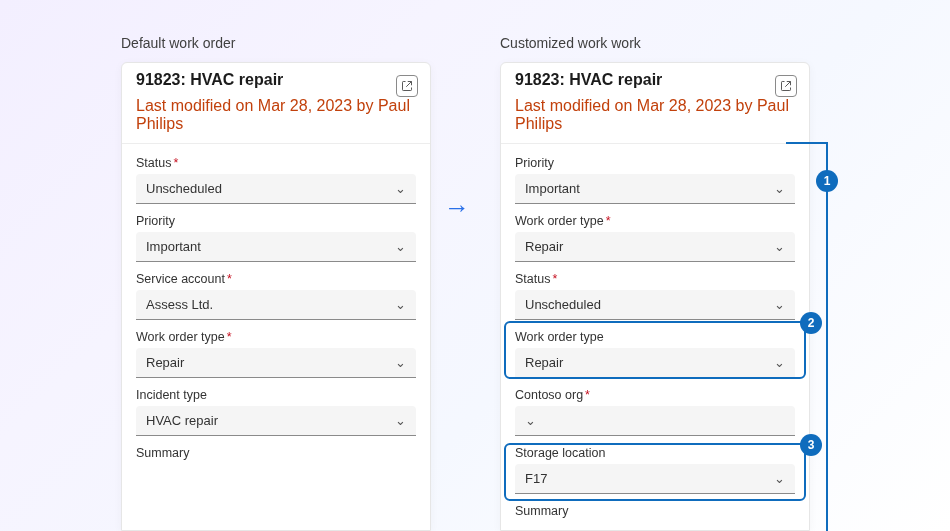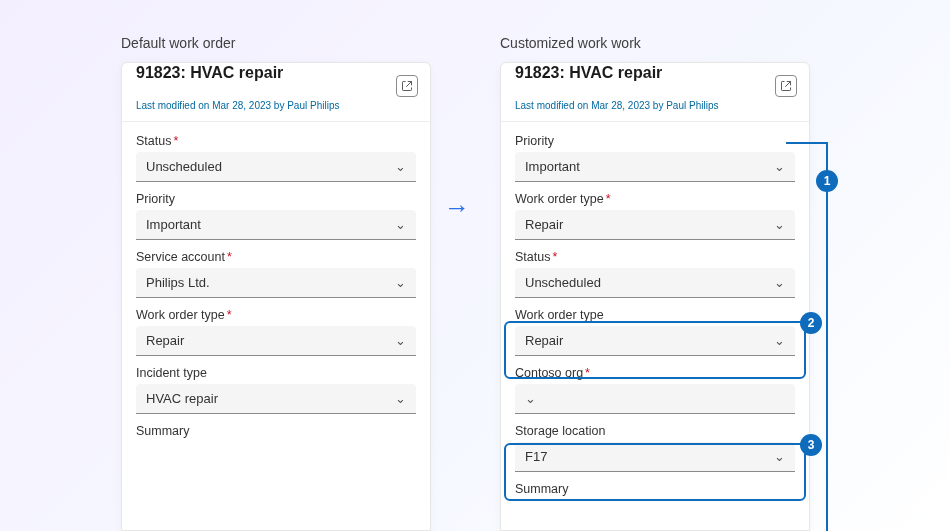--- a/index.html
+++ b/index.html
@@ -20,33 +20,33 @@
     color: #404040;
   }
   .card {
     position: absolute;
     background: #fff;
     border: 1px solid #e6e6e6;
     border-radius: 6px 6px 0 0;
     box-shadow: 0 2px 10px rgba(0,0,0,0.04);
   }
   .card-header {
-    padding: 1px 14px 10px;
+    padding: 8px 14px 10px;
     border-bottom: 1px solid #ededed;
     position: relative;
   }
   .card-title {
     font-size: 16px;
     font-weight: 600;
     color: #1b1b1b;
   }
   .card-sub {
-    font-size: 10px;
-    color: #0369a1;
-    margin-top: 18px;
+    font-size: 16px;
+    color: #c2410c;
+    margin-top: 8px;
   }
   .popout {
     position: absolute;
     top: 12px; right: 12px;
     width: 22px; height: 22px;
     border: 1px solid #8a8a8a;
     border-radius: 4px;
     display: flex; align-items: center; justify-content: center;
     color: #555;
     cursor: pointer;
@@ -143,21 +143,21 @@
       <div class="field">
         <div class="field-label">Priority</div>
         <div class="select">
             <span>Important</span>
             <span class="chev">⌄</span>
           </div>
       </div>
       <div class="field">
         <div class="field-label"><span>Service account</span><span class="req">*</span></div>
         <div class="select">
-            <span>Philips Ltd.</span>
+            <span>Assess Ltd.</span>
             <span class="chev">⌄</span>
           </div>
       </div>
       <div class="field">
         <div class="field-label"><span>Work order type</span><span class="req">*</span></div>
         <div class="select">
             <span>Repair</span>
             <span class="chev">⌄</span>
           </div>
       </div>

